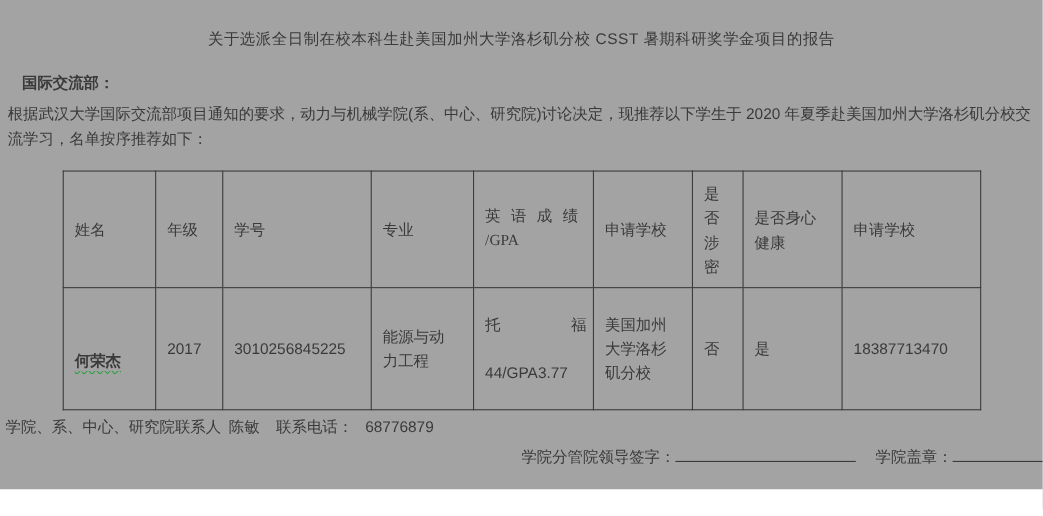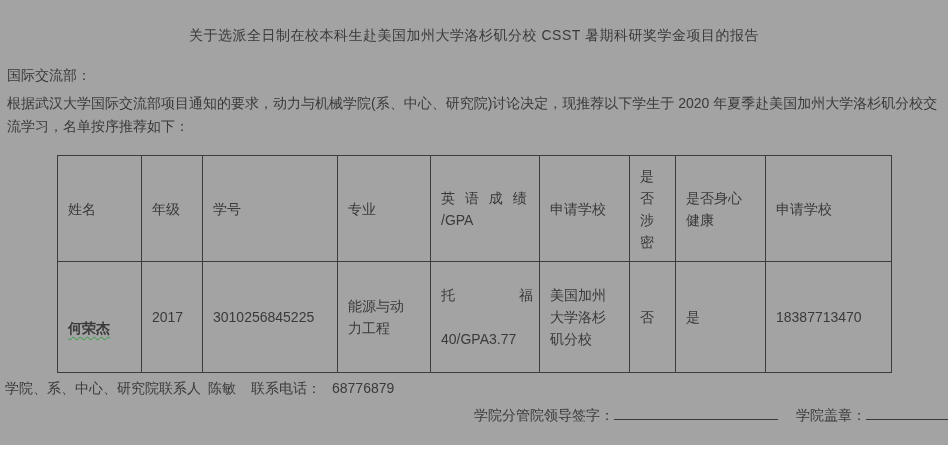--- a/index.html
+++ b/index.html
@@ -18,21 +18,22 @@
     overflow: hidden;
   }
   .doc-title {
     padding-top: 27px;
     text-align: center;
     font-size: 14px;
     letter-spacing: 0.5px;
     white-space: nowrap;
   }
   .salutation {
-    margin: 22px 0 0 7px;
+    margin: 22px 0 0 20px;
+    font-weight: bold;
   }
   .body-paragraph {
     margin: 7px 2px 0 7px;
     line-height: 23px;
     white-space: pre-line;
   }
   table.report-table {
     border-collapse: collapse;
     margin: 17px 0 0 57px;
     table-layout: fixed;
@@ -47,21 +48,21 @@
     padding: 0 6px 0 10px;
     line-height: 22px;
     white-space: pre-line;
     overflow: hidden;
   }
   tr.header-row  { height: 106px; }
   tr.data-row    { height: 85px; }
   .col-grade, .col-classified { text-align: center; }
   th.col-classified { line-height: 24px; padding: 0; }
   td.col-classified { padding: 0; }
-  th.col-english.spread { word-spacing: 6px; }
+  th.col-english.spread { word-spacing: 6px; font-family: Liberation Serif, serif; }
   th.col-studentid, td.col-studentid { padding-left: 14px; }
   th.col-english, td.col-english,
   th.col-school,  td.col-school,
   th.col-phone,   td.col-phone { padding-left: 12px; }
   .justify-line {
     display: flex;
     justify-content: space-between;
     line-height: 22px;
   }
   .spellcheck-name {
@@ -140,21 +141,21 @@
         </td>
         <td class="col-grade">2017</td>
         <td class="col-studentid">3010256845225</td>
         <td class="col-major">能源与动
 力工程</td>
         <td class="col-english">
           <div class="justify-line">
             <span>托</span>
             <span>福</span>
           </div>
-          <div>40/GPA3.77</div>
+          <div>44/GPA3.77</div>
         </td>
         <td class="col-school">美国加州
 大学洛杉
 矶分校</td>
         <td class="col-classified">否</td>
         <td class="col-health">是</td>
         <td class="col-phone">18387713470</td>
       </tr>
     </tbody>
   </table>

